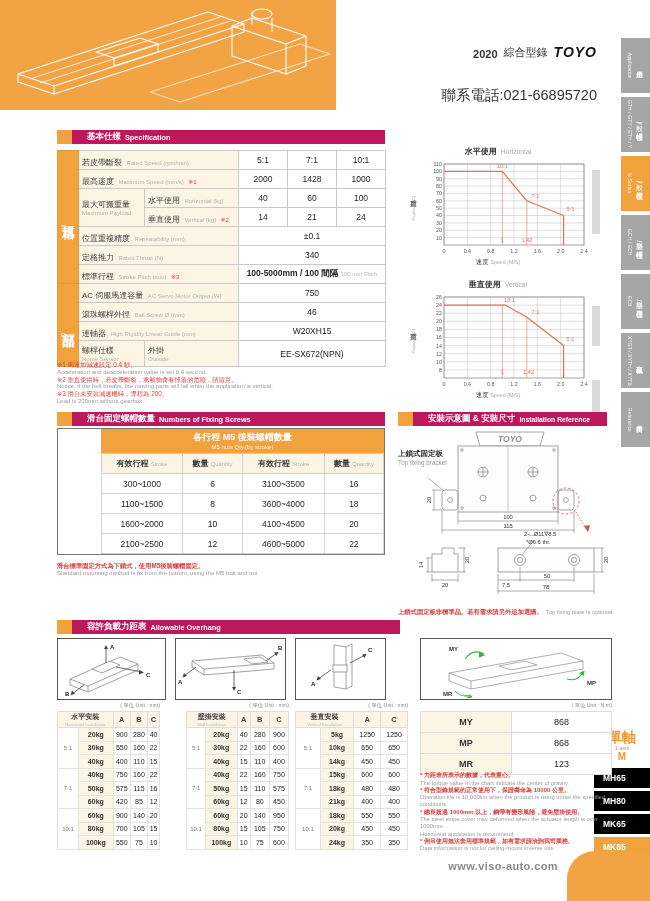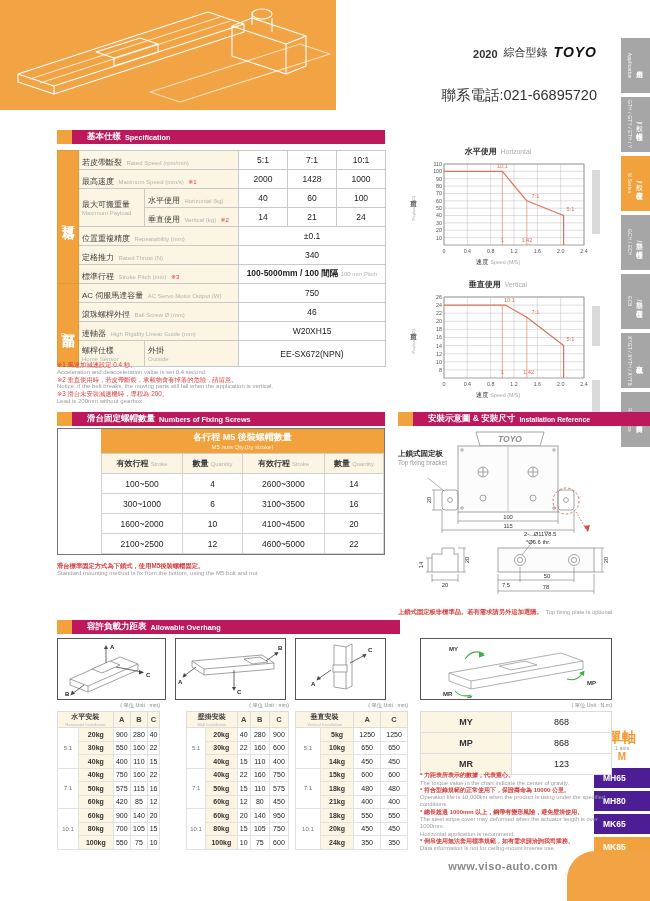--- a/index.html
+++ b/index.html
@@ -17,35 +17,35 @@
   .side-tab{height:55px;margin-bottom:4px;background:#a6a6a6;color:#fff;display:flex;
             flex-direction:row-reverse;align-items:center;justify-content:center;gap:2px;cursor:pointer;}
   .side-tab.active{background:#f2a23c;}
   .side-tab .tzh{writing-mode:vertical-rl;font-size:6.8px;letter-spacing:.5px;}
   .side-tab .ten{writing-mode:vertical-rl;font-size:4.8px;opacity:.92;letter-spacing:.2px;}
   .series-head{position:absolute;left:594px;top:729px;width:56px;text-align:center;line-height:1.15;}
   .sh-zh{display:block;font-size:14px;font-weight:bold;color:#f2992e;}
   .sh-en{display:block;font-size:5.5px;color:#999;}
   .sh-m{display:block;font-size:10px;font-weight:bold;color:#f2992e;}
   .series-items{position:absolute;left:594px;top:768px;width:56px;}
-  .series-item{height:20px;margin-bottom:3px;background:#4c1d95;color:#fff;font-weight:bold;font-size:8.5px;
+  .series-item{height:20px;margin-bottom:3px;background:#000000;color:#fff;font-weight:bold;font-size:8.5px;
                display:flex;align-items:center;padding-left:9px;box-sizing:border-box;cursor:pointer;}
   .series-item.active{background:#f2a23c;}
   .corner{position:absolute;right:0;bottom:0;width:83px;height:50px;background:#f2a445;border-top-left-radius:28px;}
   .estrip{position:absolute;left:592px;width:8px;background:#dadada;}
   
   .sec{position:absolute;display:flex;height:14px;}
   .sec-acc{width:15px;background:#f2a23c;}
   .sec-bar{flex:1;background:#be185d;color:#fff;display:flex;align-items:center;gap:4px;padding-left:15px;white-space:nowrap;}
   .sec-zh{font-size:8.5px;font-weight:bold;}
   .sec-en{font-size:7.3px;font-weight:bold;}
   #sec-spec{left:57px;top:130px;width:328px;}
   #sec-chart{left:398px;top:130px;width:214px;}
   #sec-fix{left:57px;top:412px;width:328px;}
-  #sec-inst{left:398px;top:412px;width:252px;}
+  #sec-inst{left:398px;top:412px;width:209px;}
   #sec-oh{left:57px;top:620px;width:343px;}
   #sec-sm{left:420px;top:620px;width:192px;}
   
   .spec-table{position:absolute;left:57px;top:150px;width:328px;border-collapse:collapse;table-layout:fixed;border:1.2px solid #808080;}
   .spec-table td{border:1px solid #c9c9c9;height:18px;box-sizing:border-box;padding:0 3px;}
   .spec-table tr.tall td{height:26px;}
   .spec-table .side{background:#f2a23c;border-color:#e29a38;color:#fff;text-align:center;vertical-align:middle;padding:0;}
   .side-zh{writing-mode:vertical-rl;text-orientation:upright;font-size:12.5px;font-weight:bold;letter-spacing:2px;}
   .side-en{display:block;font-size:6px;margin-top:1px;}
   .spec-table .lbl{background:#fcf5e4;vertical-align:middle;}
@@ -444,30 +444,30 @@
       <thead>
         <tr>
           <th><span>有效行程</span> <span class="fth-en">Stroke</span></th>
           <th><span>數量</span> <span class="fth-en">Quantity</span></th>
           <th><span>有效行程</span> <span class="fth-en">Stroke</span></th>
           <th><span>數量</span> <span class="fth-en">Quantity</span></th>
         </tr>
       </thead>
       <tbody id="fix-body">
           <tr>
-            <td>100~500</td>
-            <td>4</td>
-            <td>2600~3000</td>
-            <td>14</td>
-          </tr>
-          <tr>
             <td>300~1000</td>
             <td>6</td>
             <td>3100~3500</td>
             <td>16</td>
+          </tr>
+          <tr>
+            <td>1100~1500</td>
+            <td>8</td>
+            <td>3600~4000</td>
+            <td>18</td>
           </tr>
           <tr>
             <td>1600~2000</td>
             <td>10</td>
             <td>4100~4500</td>
             <td>20</td>
           </tr>
           <tr>
             <td>2100~2500</td>
             <td>12</td>

